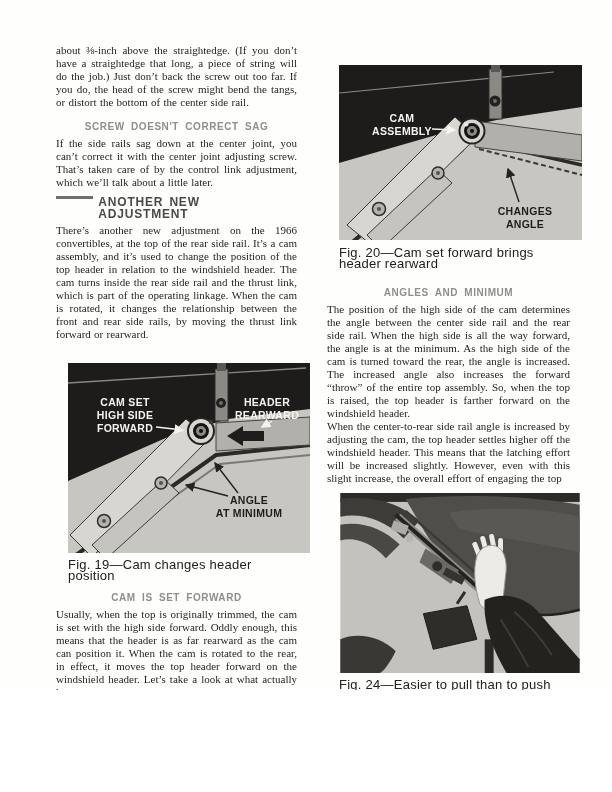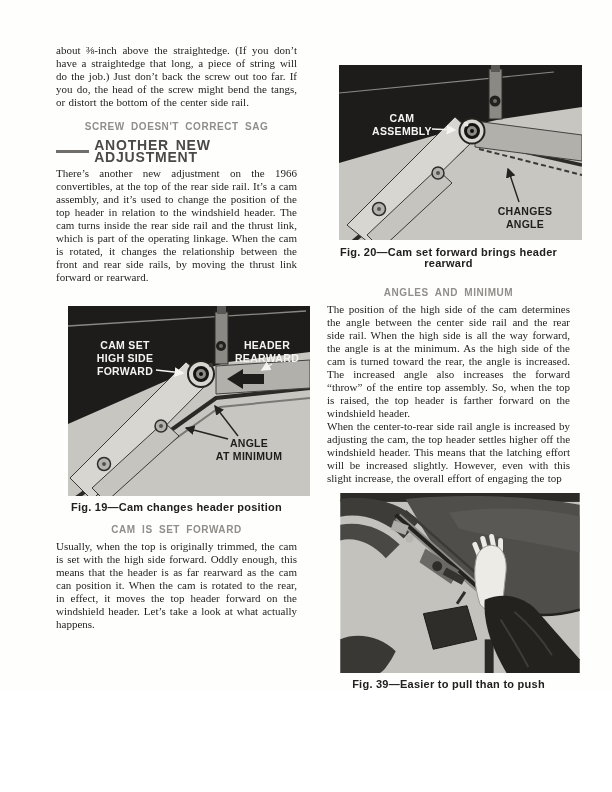--- a/index.html
+++ b/index.html
@@ -5,51 +5,52 @@
   html,body{margin:0;padding:0;background:#ffffff;}
   .page{position:relative;width:612px;height:690px;background:#fefefdf8;background:#fefefd;
         font-family:"Liberation Serif",serif;color:#1f1e1c;overflow:hidden;}
   .col{position:absolute;font-size:11px;line-height:13px;}
   .col-left{left:56px;top:44px;width:241px;}
   .col-right{left:327px;top:53px;width:243px;}
   .para{margin:0;text-align:justify;word-spacing:0.05em;}
   .gray-head{font-family:"Liberation Sans",sans-serif;font-weight:bold;font-size:10px;
              letter-spacing:0.55px;word-spacing:3px;color:#908e8a;text-align:center;line-height:10px;}
   .mb13{margin-bottom:13px;} .mb5{margin-bottom:5px;}
-  .sec-head{display:flex;align-items:center;margin:7px 0 4px 0;
-            font-family:"Liberation Sans",sans-serif;font-weight:bold;font-size:14px;
+  .sec-head{display:flex;margin:7px 0 4px 0;
+            font-family:"Liberation Sans",sans-serif;font-weight:bold;font-size:12px;
             letter-spacing:0.8px;word-spacing:2px;color:#4b4946;line-height:12px;}
   .sec-rule{height:3px;background:#716f6b;}
   .sec-rule-l{width:38px;margin-right:5px;}
   .sec-rule-r{flex:1;margin-left:5px;}
   .figure{margin:12px;line-height:0;}
   .fig19-wrap{margin-top:22px;}
   .fig21-wrap{margin-top:8px;}
-  .fig-caption{font-family:"Liberation Sans",sans-serif;font-weight:bold;font-size:11px;
-               letter-spacing:0.25px;color:#21201e;text-align:center;line-height:11px;margin-top:6px;}
+  .fig-caption{font-family:"Liberation Sans",sans-serif;font-weight:normal;font-size:13px;
+               letter-spacing:0.25px;color:#21201e;line-height:11px;margin-top:6px;}
   .cap20{margin-top:7px;}
   .head-angles{margin-top:19px;}
   .head-cam{}
   .head-latch{margin-top:8px;}
   svg text{font-family:"Liberation Sans",sans-serif;font-weight:bold;font-size:10.5px;letter-spacing:0.3px;}
   svg text.dk{fill:#1e1d1b;}
   svg text.wt{fill:#f5f4f1;}
   .badge{position:absolute;left:547px;top:734px;width:14px;height:14px;border-radius:50%;
          background:#7d7b78;color:#ffffff;font-family:"Liberation Sans",sans-serif;
          font-size:8.5px;font-weight:bold;line-height:14px;text-align:center;}
 </style>
 </head>
 <body>
 
 <div class="page">
 
   <div class="col col-left">
     <p class="para mb13">about ⅜-inch above the straightedge. (If you don’t have a straightedge that long, a piece of string will do the job.) Just don’t back the screw out too far. If you do, the head of the screw might bend the tangs, or distort the bottom of the center side rail.</p>
 
     <div class="gray-head mb5">SCREW DOESN'T CORRECT SAG</div>
+    <p class="para">If the side rails sag down at the center joint, you can’t correct it with the center joint adjusting screw. That’s taken care of by the control link adjustment, which we’ll talk about a little later.</p>
 
     <div class="sec-head">
       <span class="sec-rule sec-rule-l"></span>
       <span>ANOTHER NEW ADJUSTMENT</span>
       <span class="sec-rule sec-rule-r"></span>
     </div>
     <p class="para">There’s another new adjustment on the 1966 convertibles, at the top of the rear side rail. It’s a cam assembly, and it’s used to change the position of the top header in relation to the windshield header. The cam turns inside the rear side rail and the thrust link, which is part of the operating linkage. When the cam is rotated, it changes the relationship between the front and rear side rails, by moving the thrust link forward or rearward.</p>
 
     <div class="figure fig19-wrap">
       <svg width="242" height="190" viewBox="0 0 242 190">
@@ -173,18 +174,18 @@
           <path d="M118,112 L126,100" stroke="#2e2d2a" stroke-width="3"></path>
           <path d="M84,122 L128,114 L138,148 L94,158 Z" fill="#2e2d2a" stroke="#1b1a18" stroke-width="1"></path>
           <rect x="146" y="148" width="9" height="34" fill="#2a2926"></rect>
           <path d="M0,148 C18,140 42,146 56,160 C50,172 44,180 40,182 L0,182 Z" fill="#3a3835"></path>
           <path d="M140,62 L136,52 M147,57 L144,46 M155,54 L153,44 M162,58 L162,48" stroke="#ecebe6" stroke-width="5" stroke-linecap="round"></path>
           <path d="M138,64 C142,54 152,50 160,55 C167,60 169,72 167,84 L164,112 C158,121 147,121 141,112 C136,96 134,78 138,64 Z" fill="#ecebe6" stroke="#9a9893" stroke-width="1"></path>
           <path d="M146,108 C164,100 184,104 198,118 L242,168 L242,182 L168,182 C154,158 144,132 146,108 Z" fill="#23221f"></path>
           <path d="M176,120 C190,132 204,148 214,164 M162,128 C172,144 182,160 190,176" stroke="#3e3c38" stroke-width="2" fill="none"></path>
         </g>
       </svg>
-      <div class="fig-caption">Fig. 39—Easier to pull than to push</div>
+      <div class="fig-caption">Fig. 24—Easier to pull than to push</div>
     </div>
   </div>
 
   <div class="badge">7</div>
 </div>
 
 </body></html>

